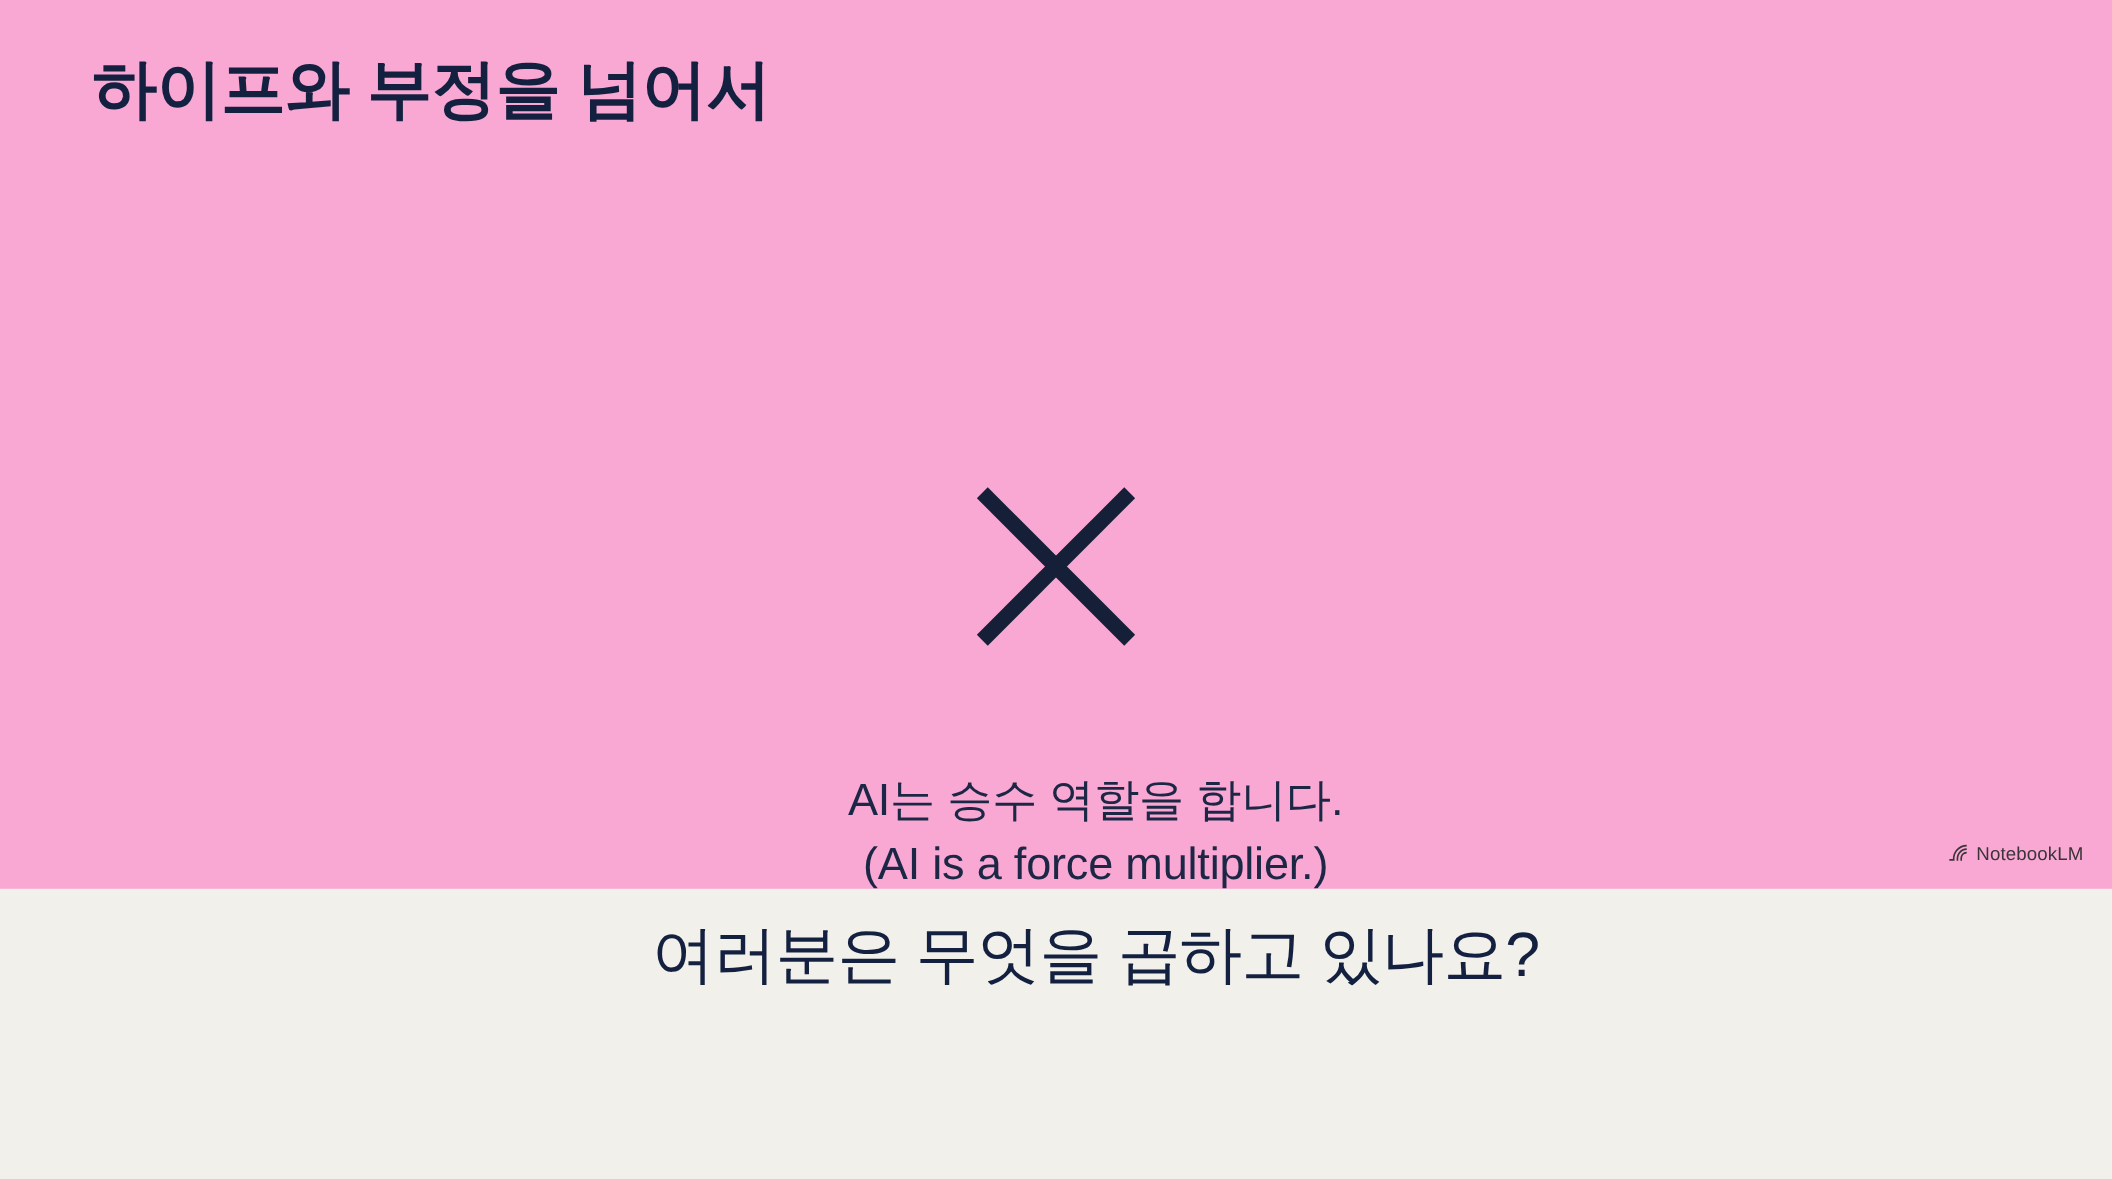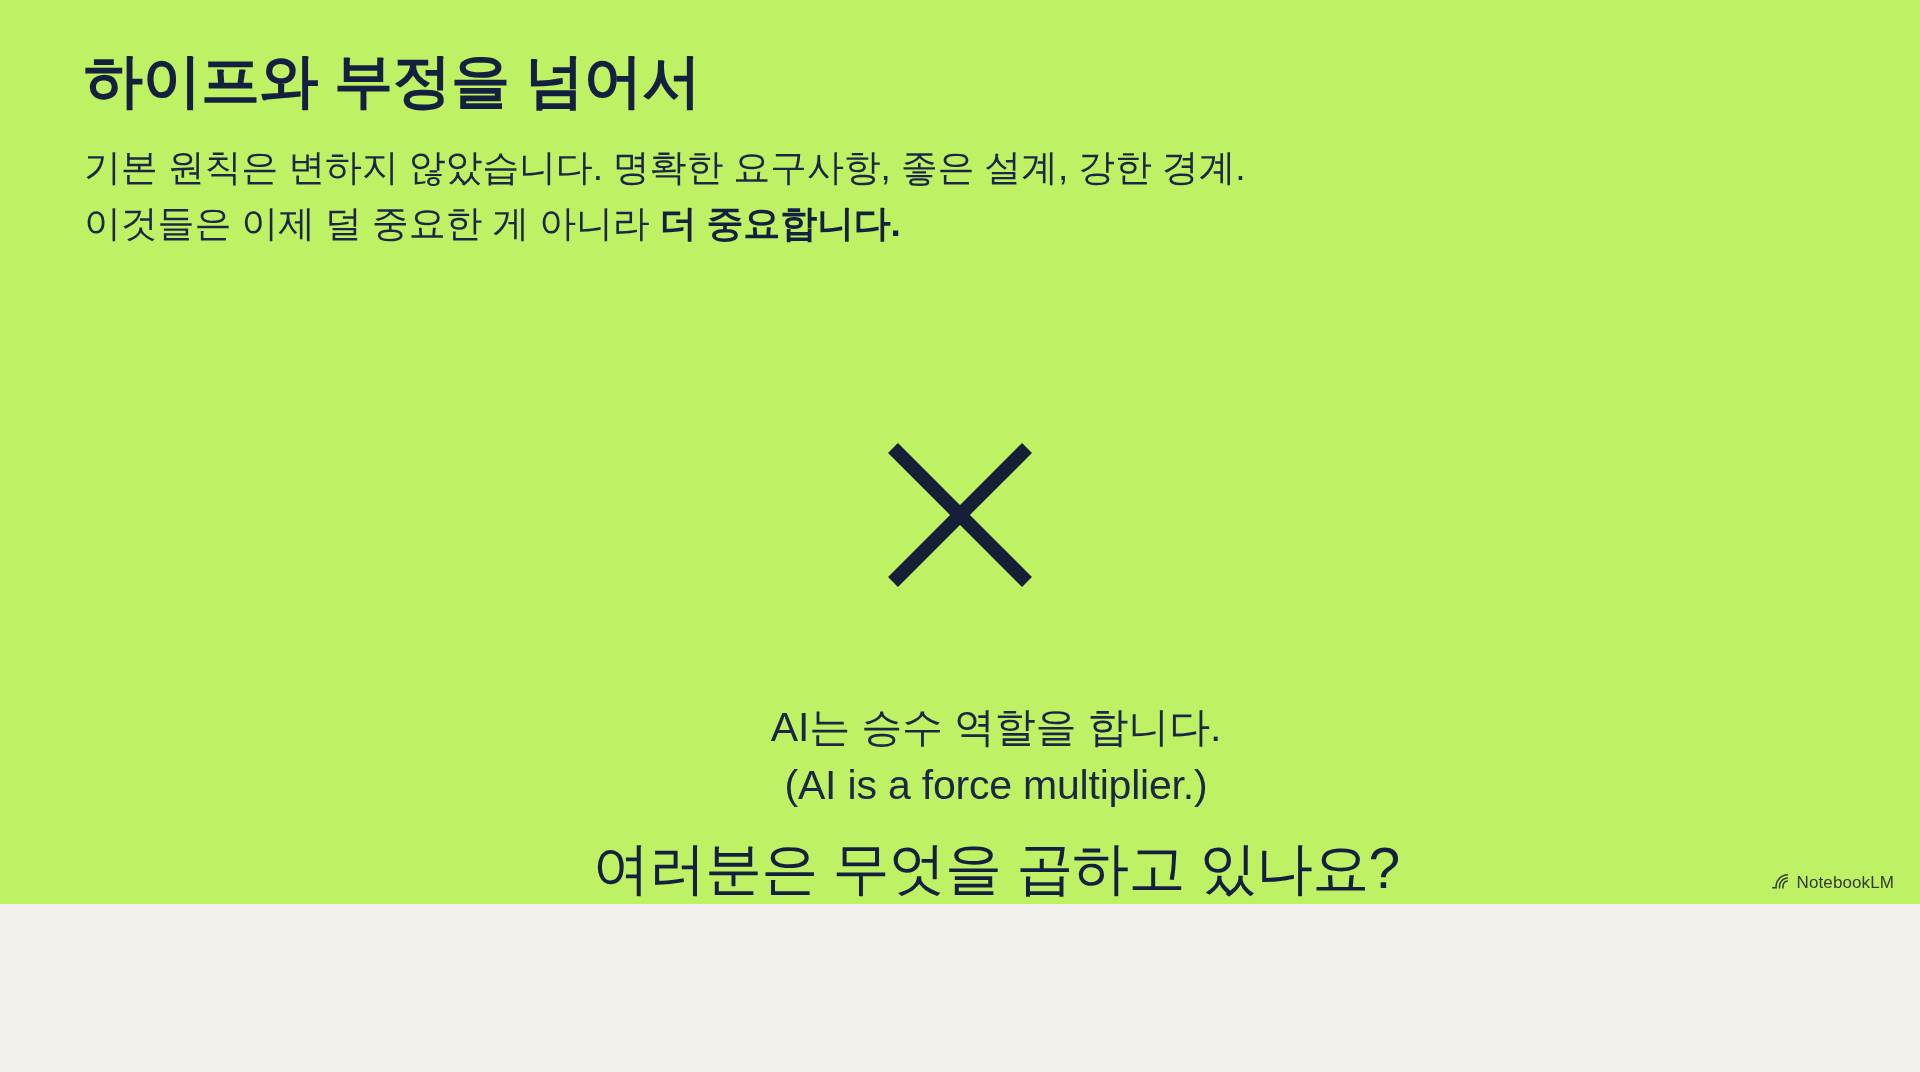--- a/index.html
+++ b/index.html
@@ -13,22 +13,22 @@
     background: #f1f0ea;
     font-family: "Liberation Sans", "DejaVu Sans", sans-serif;
     color: #14203f;
     overflow: hidden;
     position: relative;
   }
 
   .slide {
     position: relative;
     width: 1920px;
-    height: 904px;
-    background: #bef264;
+    height: 808px;
+    background: #f9a8d4;
     box-sizing: border-box;
   }
 
   
   .header {
     position: absolute;
     left: 84px;
     top: 48px;
     width: 1700px;
   }
@@ -123,21 +123,21 @@
     color: #14203f;
     letter-spacing: -0.5px;
     margin: 0;
     margin-top: 6px;
   }
 
   
   .watermark {
     position: absolute;
     right: 26px;
-    bottom: 12px;
+    bottom: 22px;
     display: flex;
     align-items: center;
     gap: 7px;
     opacity: 0.92;
   }
 
   .watermark-icon {
     display: block;
     width: 20px;
     height: 20px;
@@ -152,24 +152,20 @@
   }
 </style>
 </head>
 <body>
 
 <div class="slide">
 
   <div class="header">
     <h1 class="slide-title">하이프와 부정을 넘어서</h1>
 
-    <p class="slide-subtitle">
-      <span class="line">기본 원칙은 변하지 않았습니다. 명확한 요구사항, 좋은 설계, 강한 경계.</span>
-      <span class="line"><span>이것들은 이제 덜 중요한 게 아니라 </span><span class="strong">더 중요합니다.</span></span>
-    </p>
   </div>
 
   <div class="multiply-wrap">
     <svg class="multiply-mark" width="150" height="150" viewBox="0 0 150 150" aria-hidden="true">
       <line x1="8" y1="8" x2="142" y2="142" stroke="#161f38" stroke-width="14" stroke-linecap="butt"></line>
       <line x1="142" y1="8" x2="8" y2="142" stroke="#161f38" stroke-width="14" stroke-linecap="butt"></line>
     </svg>
   </div>
 
   <div class="bottom-block">

